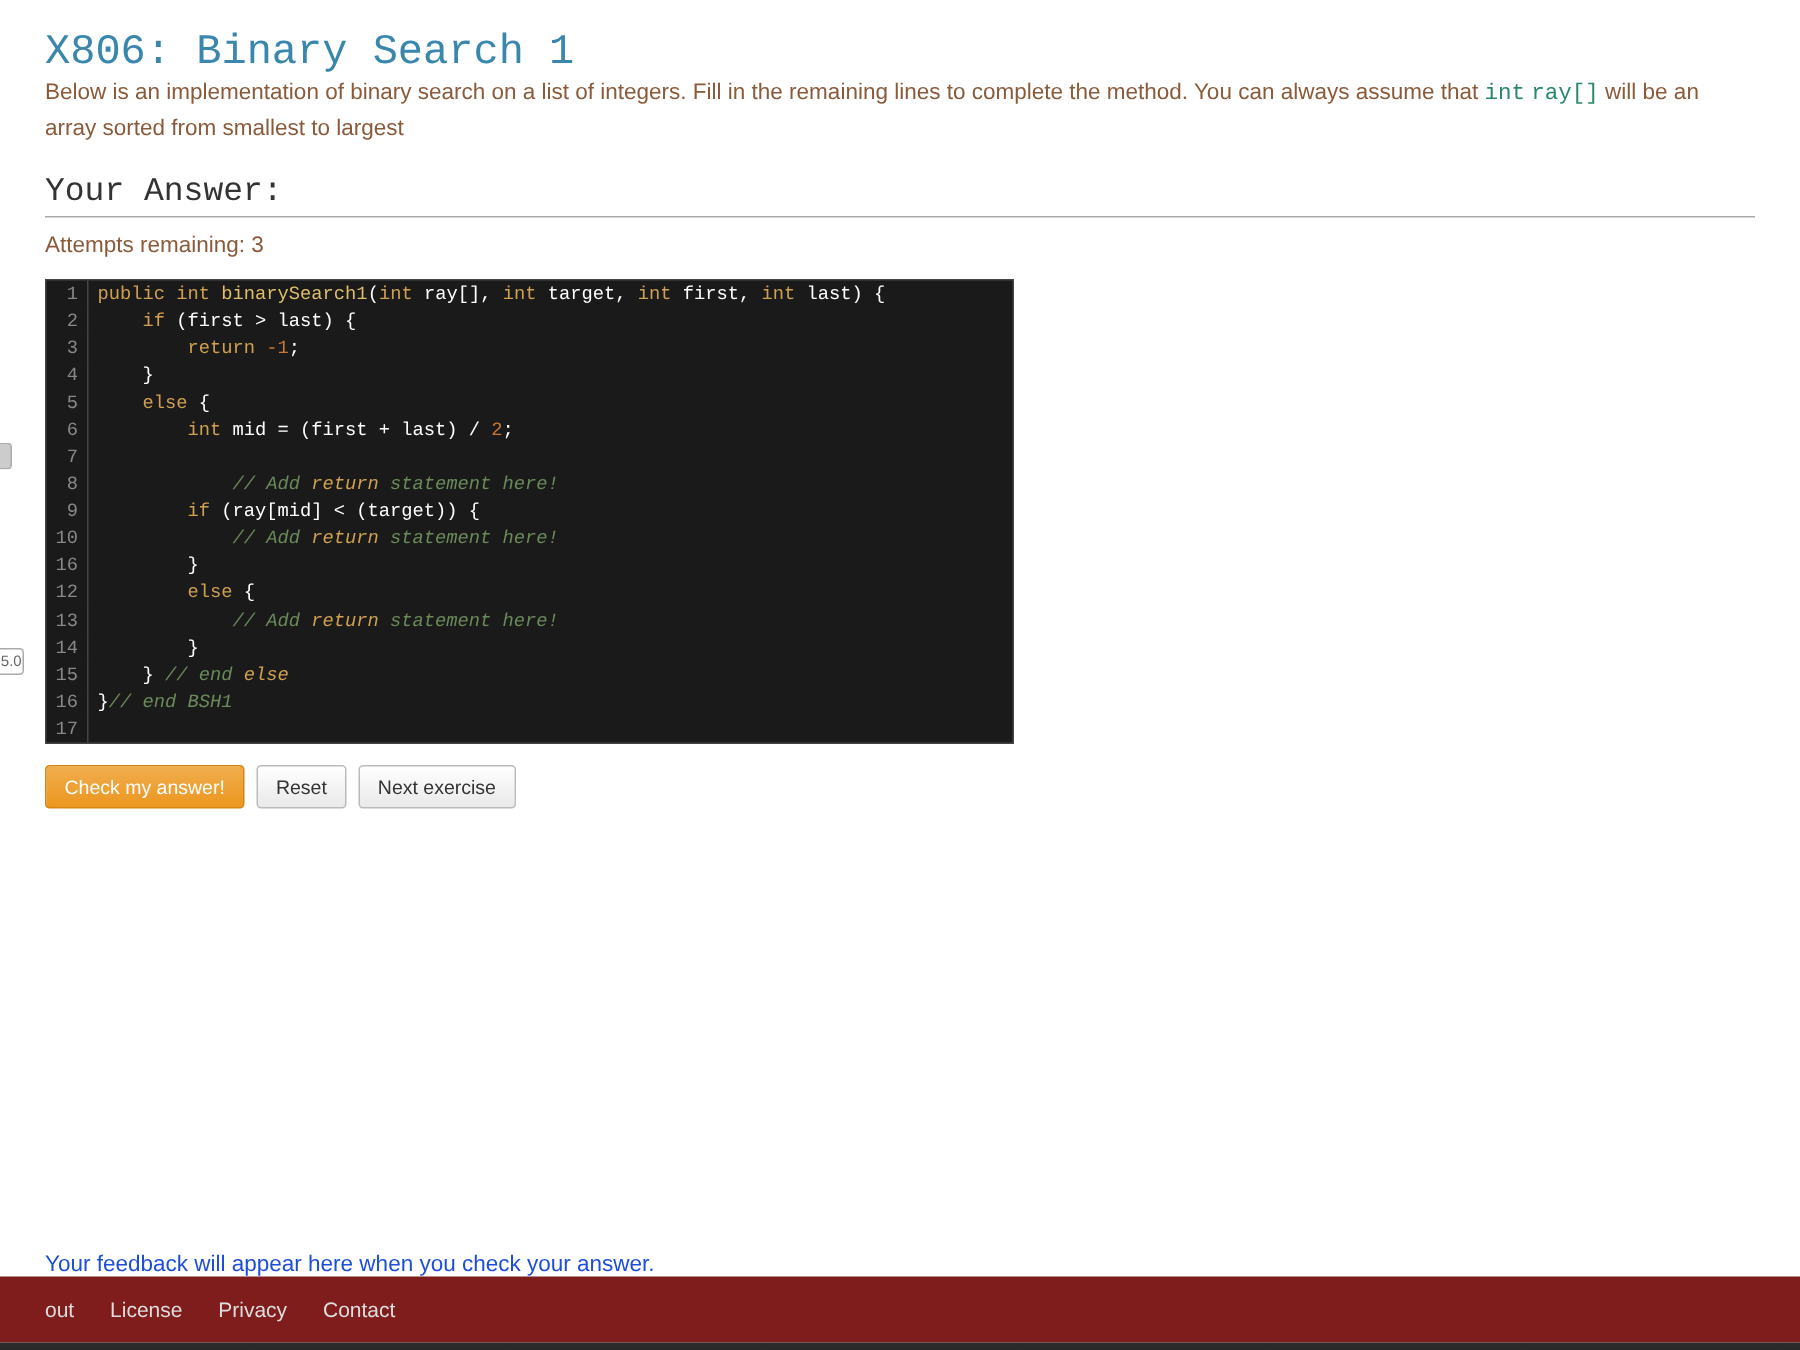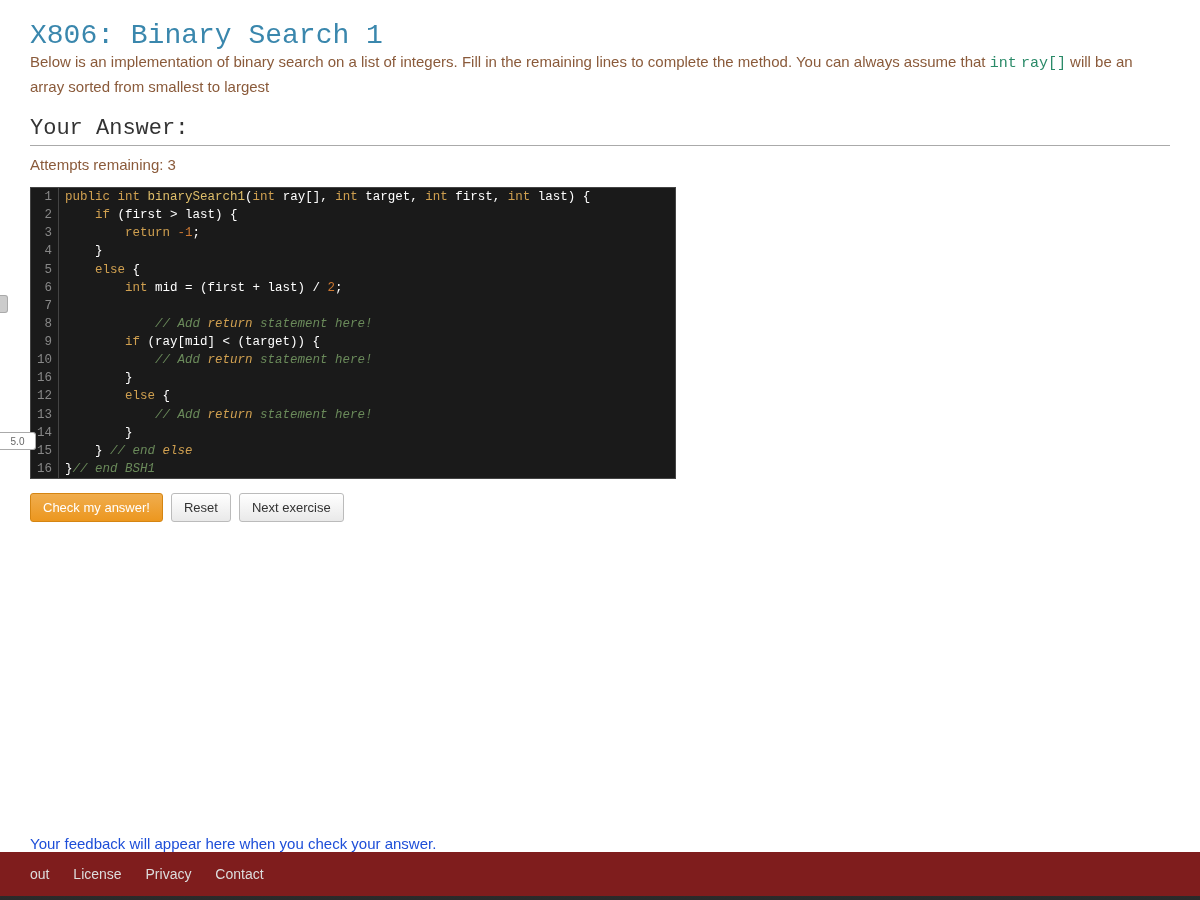--- a/index.html
+++ b/index.html
@@ -120,21 +120,21 @@
     height: 18px;
     background: #ccc;
     border: 1px solid #aaa;
     border-left: none;
     border-radius: 0 3px 3px 0;
   }
   .left-stub2 {
     position: absolute;
     left: 0;
     top: 432px;
-    width: 36px;
+    width: 16px;
     height: 18px;
     background: #fff;
     border: 1px solid #aaa;
     border-left: none;
     border-radius: 0 3px 3px 0;
     font-size: 10px;
     color: #666;
     text-align: center;
     line-height: 18px;
   }
@@ -245,20 +245,24 @@
             <div class="gutter">14</div>
             <div class="codeline">        }</div>
           </div>
           <div class="editor-row">
             <div class="gutter">15</div>
             <div class="codeline">    } <span class="tok-cm">// end <span class="tok-kw">else</span></span></div>
           </div>
           <div class="editor-row">
             <div class="gutter">16</div>
             <div class="codeline">}<span class="tok-cm">// end BSH1</span></div>
+          </div>
+          <div class="editor-row">
+            <div class="gutter">17</div>
+            <div class="codeline"></div>
           </div>
         </div>
 
       <div class="btnrow">
         <button class="btn btn-primary">Check my answer!</button>
         <button class="btn">Reset</button>
         <button class="btn">Next exercise</button>
       </div>
     </div>
 

